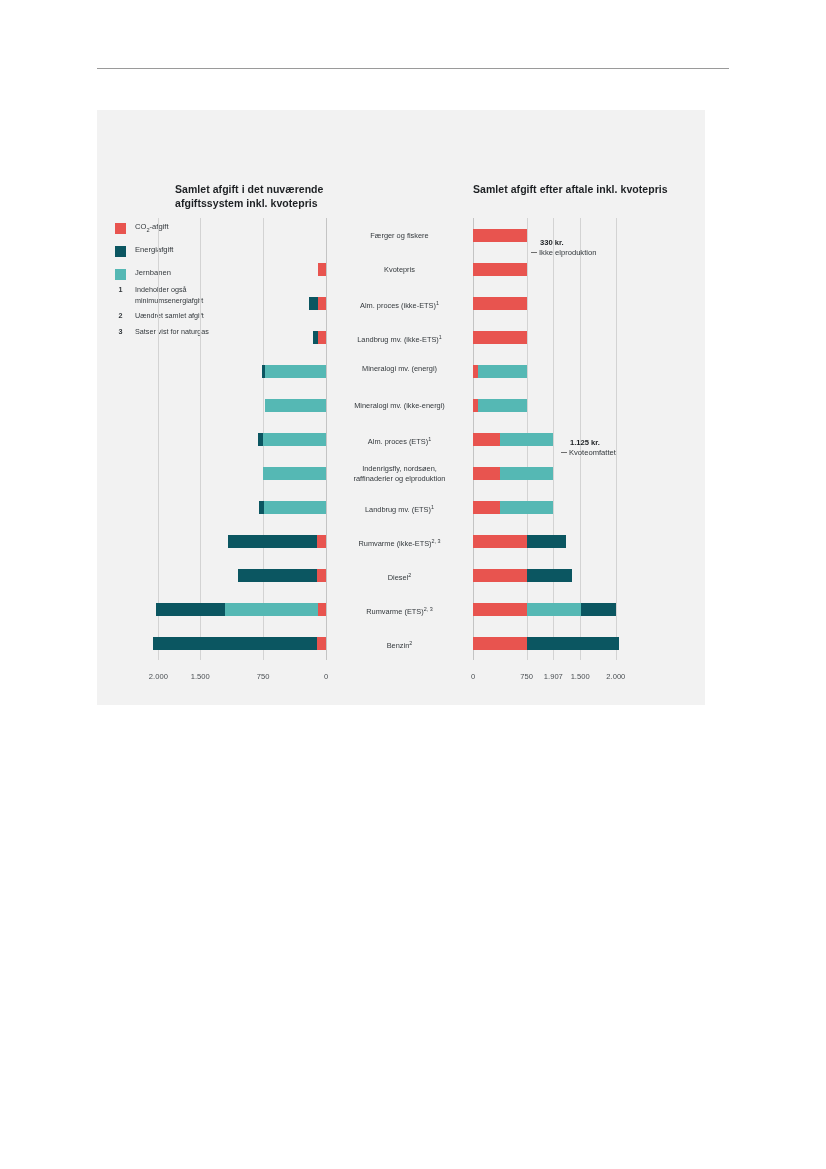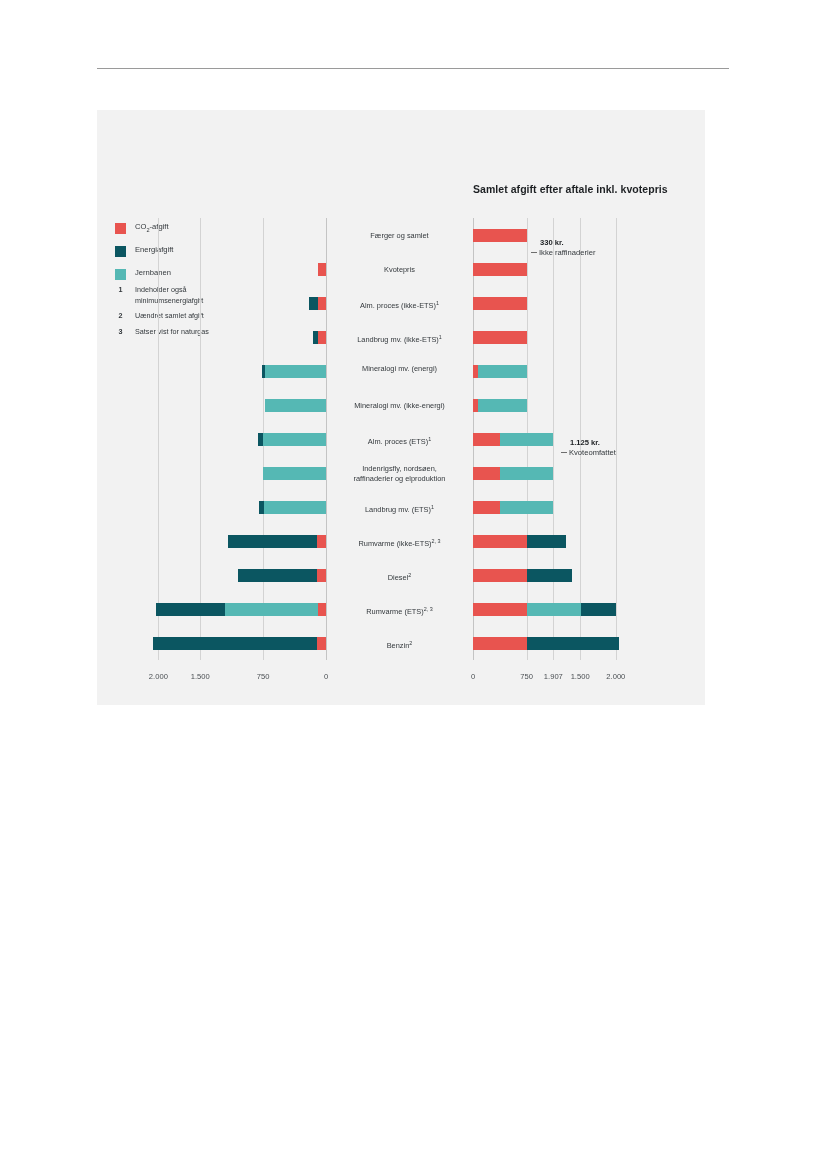--- a/index.html
+++ b/index.html
@@ -140,20 +140,21 @@
 </style>
 </head>
 <body>
 
 <div class="page">
 
   <div class="top-rule"></div>
 
   <div class="panel"></div>
 
+  <div class="chart-title" id="title-left">Samlet afgift i det nuværende afgiftssystem inkl. kvotepris</div>
   <div class="chart-title" id="title-right">Samlet afgift efter aftale inkl. kvotepris</div>
 
   <div class="legend" id="legend">
       <div class="legend-row">
         <span class="swatch" style="background: rgb(232, 84, 79);"></span>
         <span class="legend-label">CO<sub>2</sub>-afgift</span>
       </div>
       <div class="legend-row">
         <span class="swatch" style="background: rgb(11, 86, 97);"></span>
         <span class="legend-label">Energiafgift</span>
@@ -332,21 +333,21 @@
       </div>
       <div class="row" style="top: 408px; left: 0px; width: 150px;">
         <div class="bar" style="left: 0px; width: 146.429px;">
           <div class="seg" style="left: 0px; width: 53.5714px; background: rgb(232, 84, 79);"></div>
           <div class="seg" style="left: 53.5714px; width: 92.8571px; background: rgb(11, 86, 97);"></div>
         </div>
       </div>
     </div>
 
   <div class="cats" id="cats">
-      <div class="cat" style="top: 13px;">Færger og samlet</div>
+      <div class="cat" style="top: 13px;">Færger og fiskere</div>
       <div class="cat" style="top: 47px;">Kvotepris</div>
       <div class="cat" style="top: 81px;">Alm. proces (ikke-ETS)<sup>1</sup></div>
       <div class="cat" style="top: 115px;">Landbrug mv. (ikke-ETS)<sup>1</sup></div>
       <div class="cat" style="top: 146px;">Mineralogi mv. (energi)</div>
       <div class="cat" style="top: 183px;">Mineralogi mv. (ikke-energi)</div>
       <div class="cat" style="top: 217px;">Alm. proces (ETS)<sup>1</sup></div>
       <div class="cat" style="top: 246px;">Indenrigsfly, nordsøen,<br>raffinaderier og elproduktion</div>
       <div class="cat" style="top: 285px;">Landbrug mv. (ETS)<sup>1</sup></div>
       <div class="cat" style="top: 319px;">Rumvarme (ikke-ETS)<sup>2, 3</sup></div>
       <div class="cat" style="top: 353px;">Diesel<sup>2</sup></div>
@@ -363,21 +364,21 @@
   <div class="ticks" id="ticks-right" style="left: 473px; width: 150px;">
       <div class="tick" style="left: 0px;">0</div>
       <div class="tick" style="left: 53.5714px;">750</div>
       <div class="tick" style="left: 80.3571px;">1.907</div>
       <div class="tick" style="left: 107.143px;">1.500</div>
       <div class="tick" style="left: 142.857px;">2.000</div>
     </div>
 
   <div class="anno" id="anno-0" style="left:531px; top:238px;">
     <div class="anno-val">330 kr.</div>
-    <div class="anno-desc"><span class="anno-dash"></span><span>Ikke raffinaderier</span></div>
+    <div class="anno-desc"><span class="anno-dash"></span><span>Ikke elproduktion</span></div>
   </div>
 
   <div class="anno" id="anno-1" style="left:561px; top:438px;">
     <div class="anno-val">1.125 kr.</div>
     <div class="anno-desc"><span class="anno-dash"></span><span>Kvoteomfattet</span></div>
   </div>
 
 </div>
 
 </body></html>

